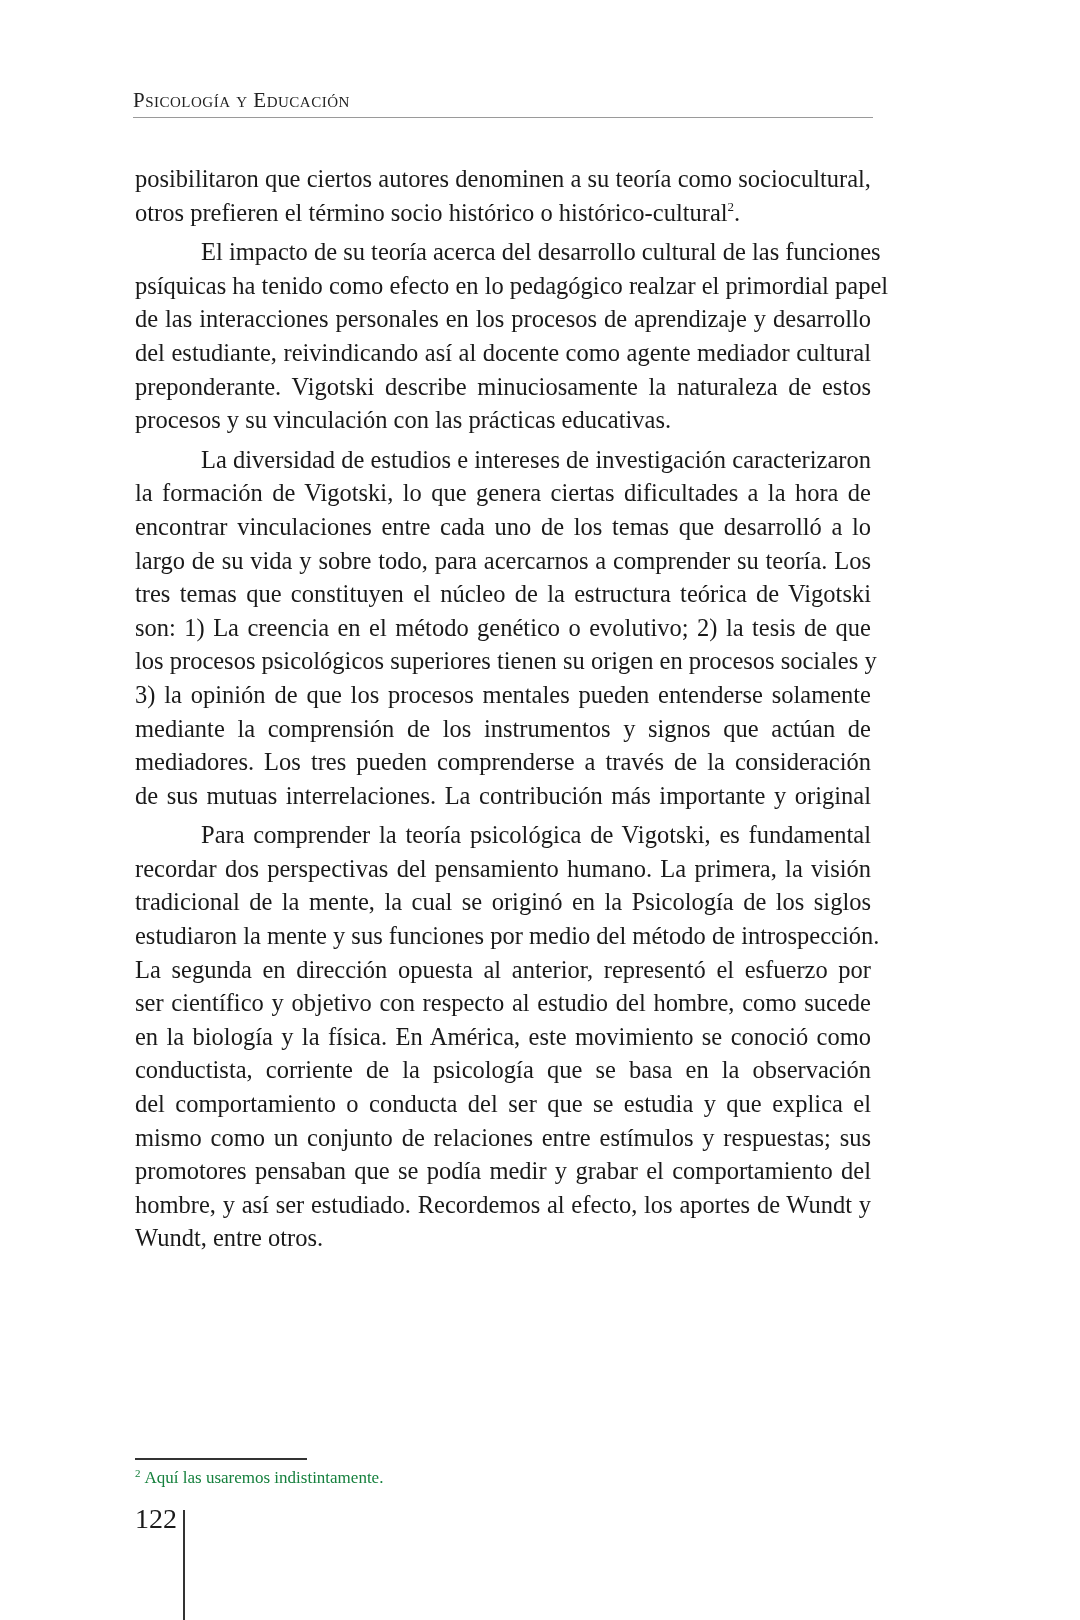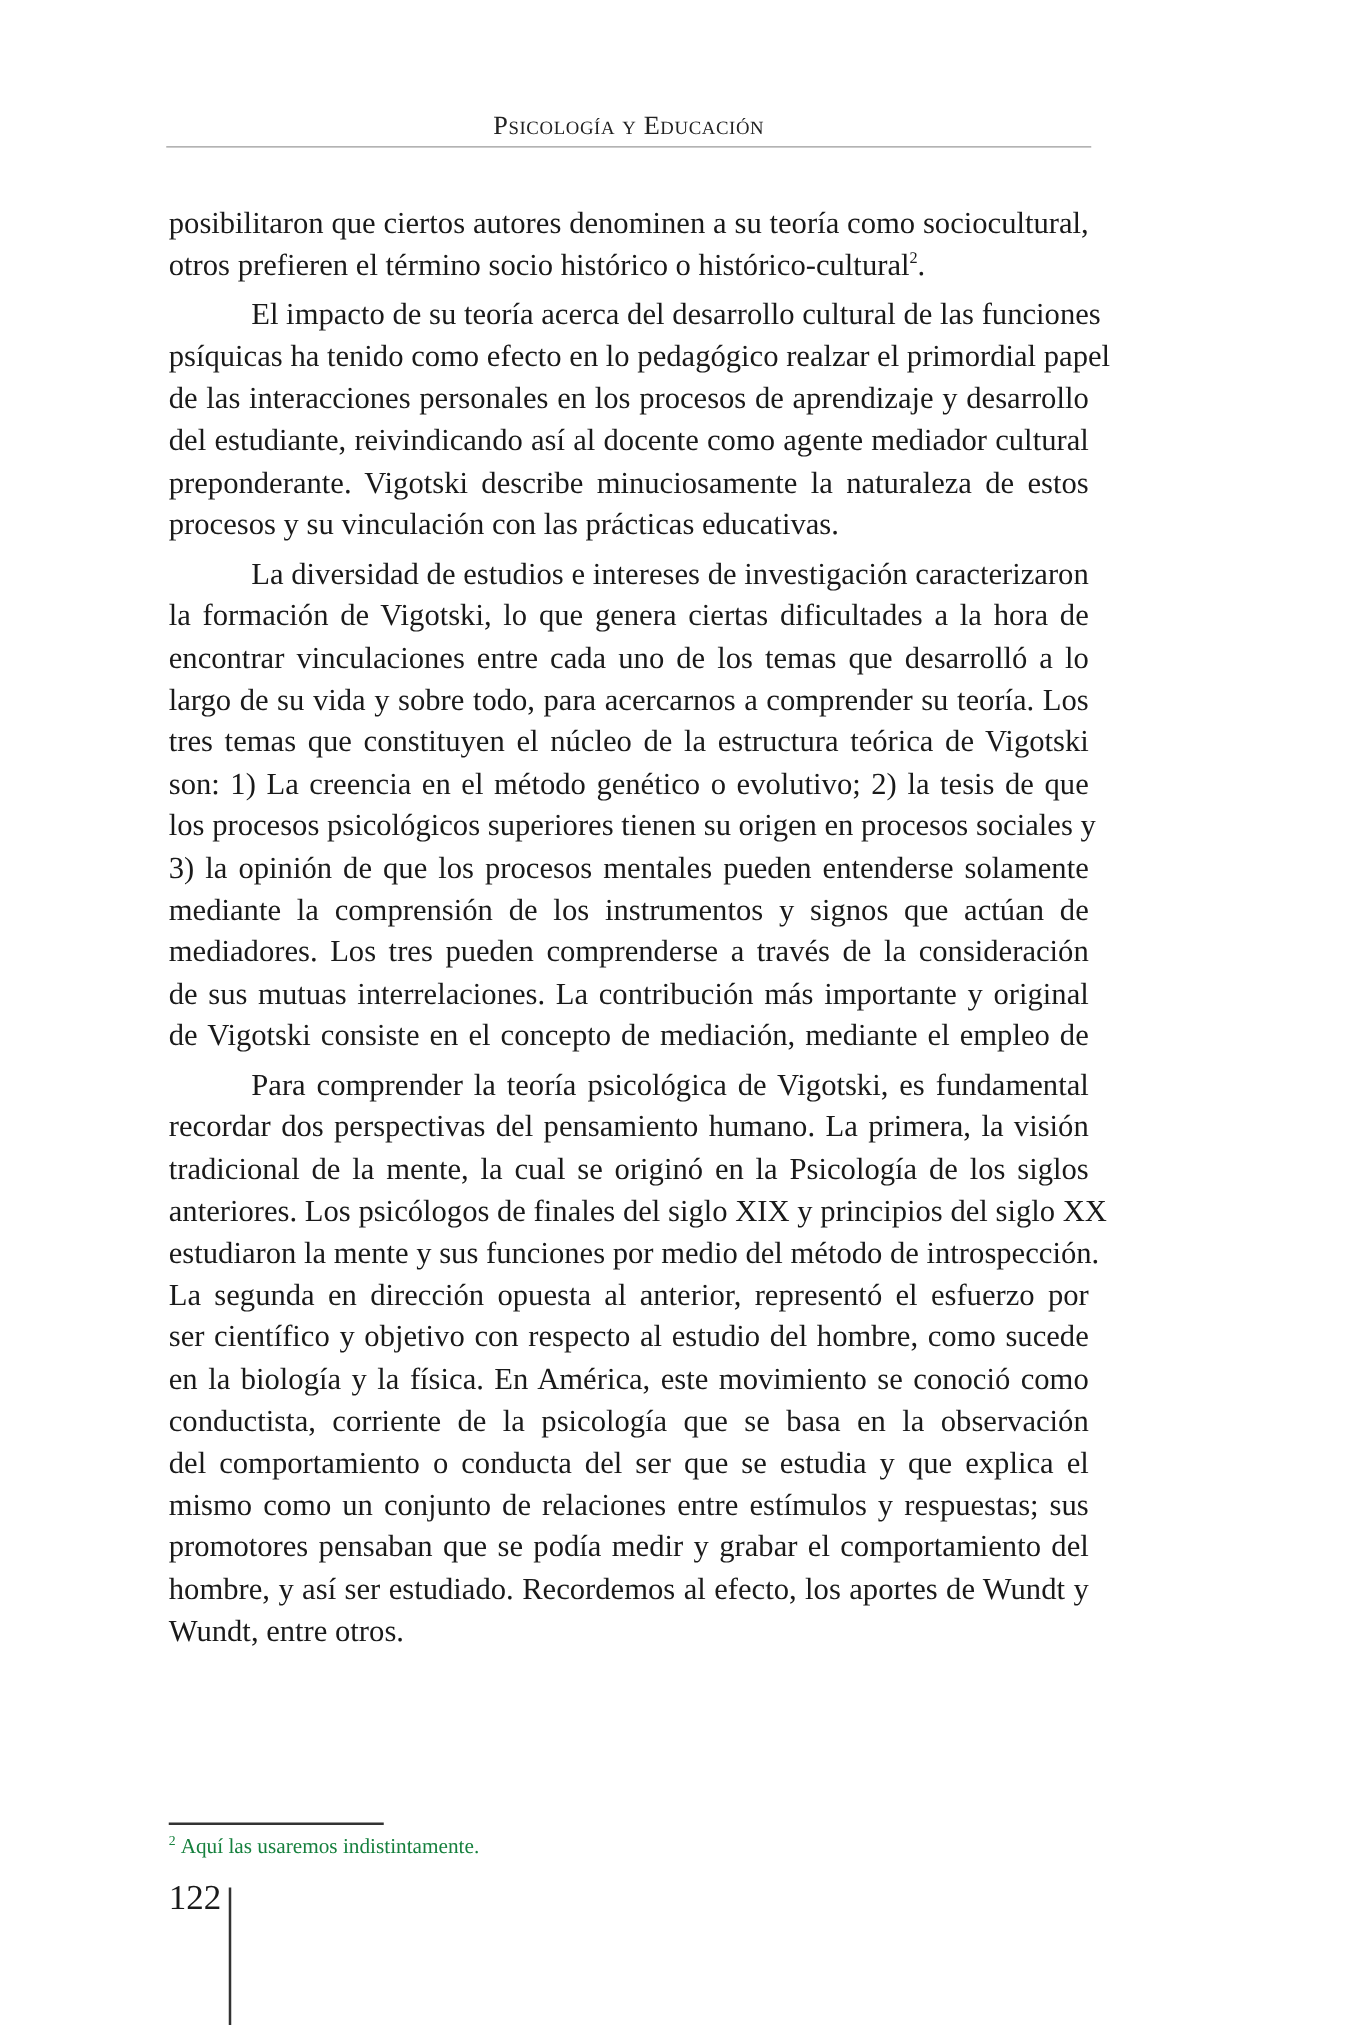--- a/index.html
+++ b/index.html
@@ -3,21 +3,21 @@
   <meta charset="utf-8">
   <style>
     html, body { margin: 0; padding: 0; background: #ffffff; }
     body {
       width: 1080px; height: 1620px; position: relative; overflow: hidden;
       font-family: "Liberation Serif", "DejaVu Serif", serif;
       color: #1a1a1a;
     }
     .running-head {
       position: absolute; left: 133px; top: 88px; width: 740px;
-      text-align: center; font-size: 21px; letter-spacing: 0.5px;
+      text-align: left; font-size: 21px; letter-spacing: 0.5px;
       font-variant: small-caps; color: #222;
     }
     .head-rule {
       position: absolute; left: 133px; top: 117px; width: 740px; height: 1px;
       background: #9a9a9a;
     }
     .body-text {
       position: absolute; left: 135px; top: 162px; width: 736px;
     }
     .line {
@@ -72,28 +72,26 @@
     <div class="line">la formación de Vigotski, lo que genera ciertas dificultades a la hora de</div>
     <div class="line">encontrar vinculaciones entre cada uno de los temas que desarrolló a lo</div>
     <div class="line">largo de su vida y sobre todo, para acercarnos a comprender su teoría. Los</div>
     <div class="line">tres temas que constituyen el núcleo de la estructura teórica de Vigotski</div>
     <div class="line">son: 1) La creencia en el método genético o evolutivo; 2) la tesis de que</div>
     <div class="line">los procesos psicológicos superiores tienen su origen en procesos sociales y</div>
     <div class="line">3) la opinión de que los procesos mentales pueden entenderse solamente</div>
     <div class="line">mediante la comprensión de los instrumentos y signos que actúan de</div>
     <div class="line">mediadores. Los tres pueden comprenderse a través de la consideración</div>
     <div class="line">de sus mutuas interrelaciones. La contribución más importante y original</div>
-    <div class="line">de Vigotski consiste en el concepto de mediación, mediante el empleo de</div>
   </div>
 
   <div class="para">
     <div class="line indent">Para comprender la teoría psicológica de Vigotski, es fundamental</div>
     <div class="line">recordar dos perspectivas del pensamiento humano. La primera, la visión</div>
     <div class="line">tradicional de la mente, la cual se originó en la Psicología de los siglos</div>
-    <div class="line">anteriores. Los psicólogos de finales del siglo XIX y principios del siglo XX</div>
     <div class="line">estudiaron la mente y sus funciones por medio del método de introspección.</div>
     <div class="line">La segunda en dirección opuesta al anterior, representó el esfuerzo por</div>
     <div class="line">ser científico y objetivo con respecto al estudio del hombre, como sucede</div>
     <div class="line">en la biología y la física. En América, este movimiento se conoció como</div>
     <div class="line">conductista, corriente de la psicología que se basa en la observación</div>
     <div class="line">del comportamiento o conducta del ser que se estudia y que explica el</div>
     <div class="line">mismo como un conjunto de relaciones entre estímulos y respuestas; sus</div>
     <div class="line">promotores pensaban que se podía medir y grabar el comportamiento del</div>
     <div class="line">hombre, y así ser estudiado. Recordemos al efecto, los aportes de Wundt y</div>
     <div class="line last">Wundt, entre otros.</div>

